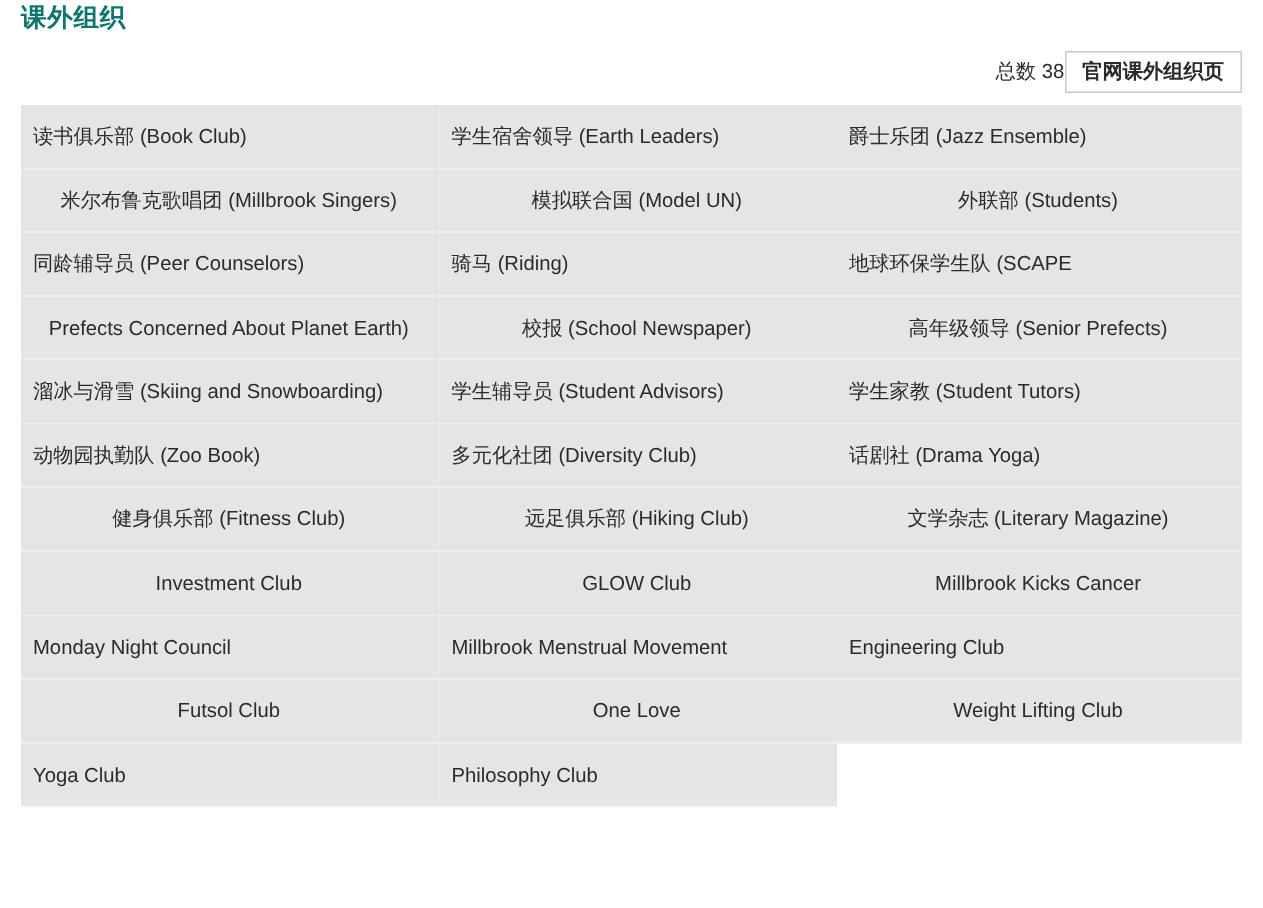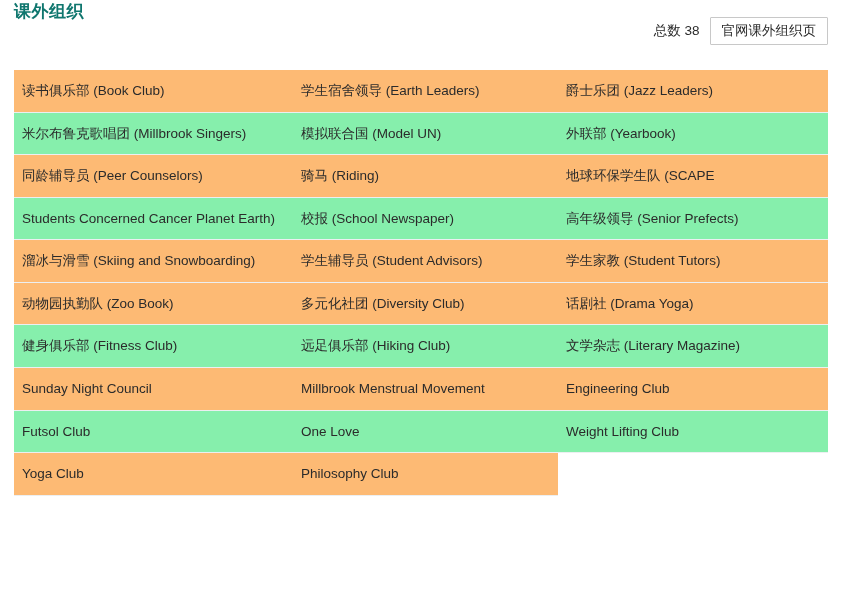--- a/index.html
+++ b/index.html
@@ -40,22 +40,21 @@
     font-weight: bold;
     letter-spacing: 0.5px;
     color: #0f766e;
     line-height: 1.2;
     white-space: nowrap;
   }
 
   .header-right {
     display: flex;
     align-items: center;
-    padding-top: 17px;
-    gap: 10px;
+    padding-top: 34px;
   }
 
   .total-count {
     font-size: 13.5px;
     color: #2b2b2b;
     white-space: nowrap;
     line-height: 1;
   }
 
   .official-link-button {
@@ -67,20 +66,21 @@
     box-sizing: border-box;
     border: 1px solid #c8c8c8;
     background: #ffffff;
     color: #2b2b2b;
     font-size: 13.5px;
     font-family: inherit;
     line-height: 1;
     border-radius: 1px;
     cursor: pointer;
     white-space: nowrap;
+    font-weight: bold;
   }
 
   
   .table-wrap {
     padding: 0 14px;
     box-sizing: border-box;
   }
 
   table.org-table {
     width: 814px;
@@ -97,24 +97,25 @@
     padding: 11px 10px 11px 8px;
     vertical-align: middle;
     border-bottom: 1px solid #eceff1;
     color: #2b2b2b;
     line-height: 1.45;
     word-wrap: break-word;
     overflow-wrap: break-word;
   }
 
   table.org-table tr.striped td.filled {
-    background: #fdba74;
+    background: #e5e5e5;
   }
   table.org-table tr.plain td.filled {
-    background: #86efac;
+    background: #e5e5e5;
+    text-align: center;
   }
 
   
   table.org-table td.empty {
     background: #ffffff;
     border-bottom: none;
   }
 </style>
 </head>
 <body>
@@ -134,54 +135,59 @@
     <table class="org-table">
       <colgroup>
         <col class="c1">
           <col class="c2">
           <col class="c3">
       </colgroup>
       <tbody>
           <tr class="striped">
             <td class="filled">读书俱乐部 (Book Club)</td>
             <td class="filled">学生宿舍领导 (Earth Leaders)</td>
-            <td class="filled">爵士乐团 (Jazz Leaders)</td>
+            <td class="filled">爵士乐团 (Jazz Ensemble)</td>
           </tr>
           <tr class="plain">
             <td class="filled">米尔布鲁克歌唱团 (Millbrook Singers)</td>
             <td class="filled">模拟联合国 (Model UN)</td>
-            <td class="filled">外联部 (Yearbook)</td>
+            <td class="filled">外联部 (Students)</td>
           </tr>
           <tr class="striped">
             <td class="filled">同龄辅导员 (Peer Counselors)</td>
             <td class="filled">骑马 (Riding)</td>
             <td class="filled">地球环保学生队 (SCAPE</td>
           </tr>
           <tr class="plain">
-            <td class="filled">Students Concerned Cancer Planet Earth)</td>
+            <td class="filled">Prefects Concerned About Planet Earth)</td>
             <td class="filled">校报 (School Newspaper)</td>
             <td class="filled">高年级领导 (Senior Prefects)</td>
           </tr>
           <tr class="striped">
             <td class="filled">溜冰与滑雪 (Skiing and Snowboarding)</td>
             <td class="filled">学生辅导员 (Student Advisors)</td>
             <td class="filled">学生家教 (Student Tutors)</td>
           </tr>
           <tr class="striped">
             <td class="filled">动物园执勤队 (Zoo Book)</td>
             <td class="filled">多元化社团 (Diversity Club)</td>
             <td class="filled">话剧社 (Drama Yoga)</td>
           </tr>
           <tr class="plain">
             <td class="filled">健身俱乐部 (Fitness Club)</td>
             <td class="filled">远足俱乐部 (Hiking Club)</td>
             <td class="filled">文学杂志 (Literary Magazine)</td>
           </tr>
-          <tr class="striped">
-            <td class="filled">Sunday Night Council</td>
+          <tr class="plain">
+            <td class="filled">Investment Club</td>
+            <td class="filled">GLOW Club</td>
+            <td class="filled">Millbrook Kicks Cancer</td>
+          </tr>
+          <tr class="striped">
+            <td class="filled">Monday Night Council</td>
             <td class="filled">Millbrook Menstrual Movement</td>
             <td class="filled">Engineering Club</td>
           </tr>
           <tr class="plain">
             <td class="filled">Futsol Club</td>
             <td class="filled">One Love</td>
             <td class="filled">Weight Lifting Club</td>
           </tr>
           <tr class="striped">
             <td class="filled">Yoga Club</td>

